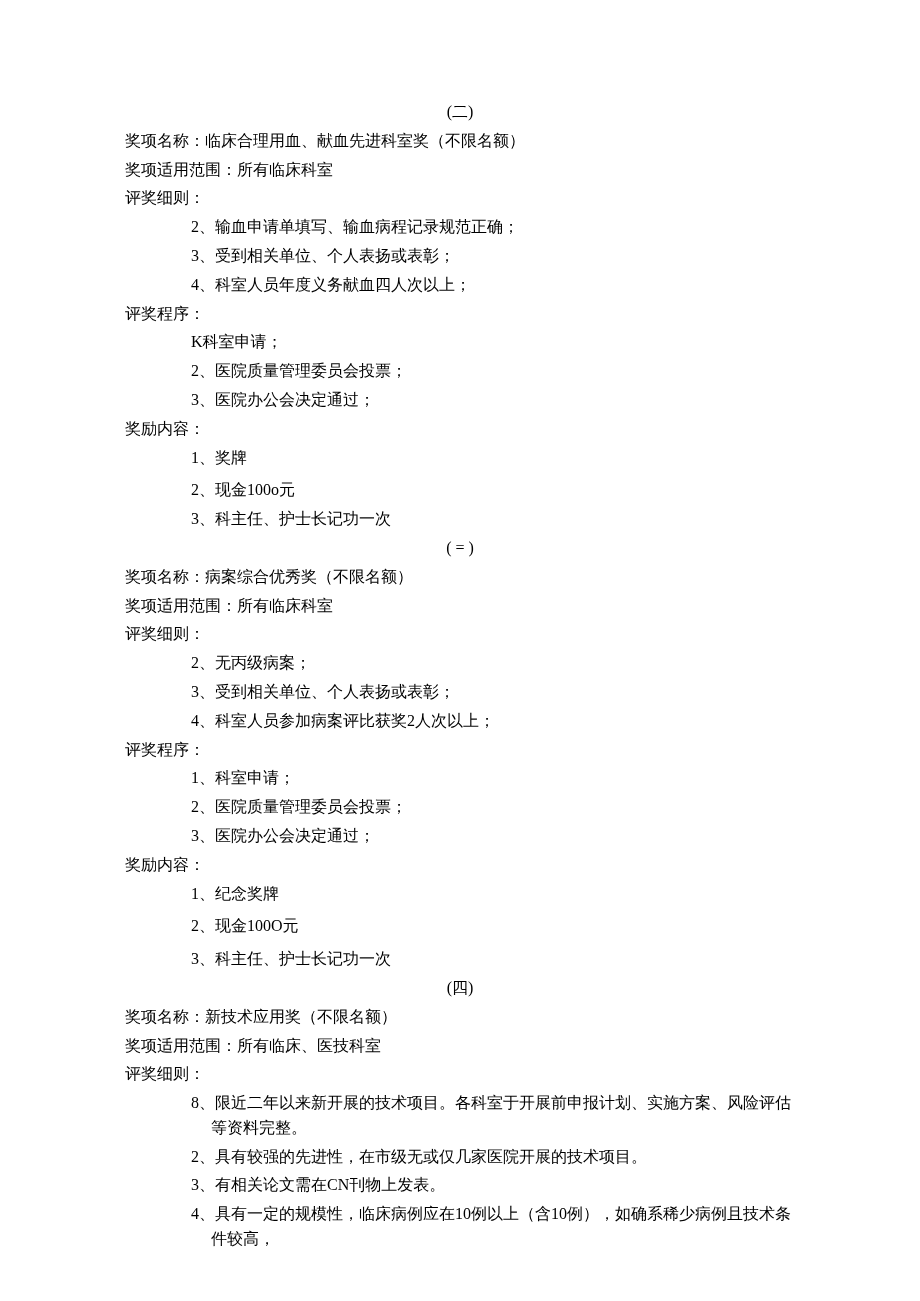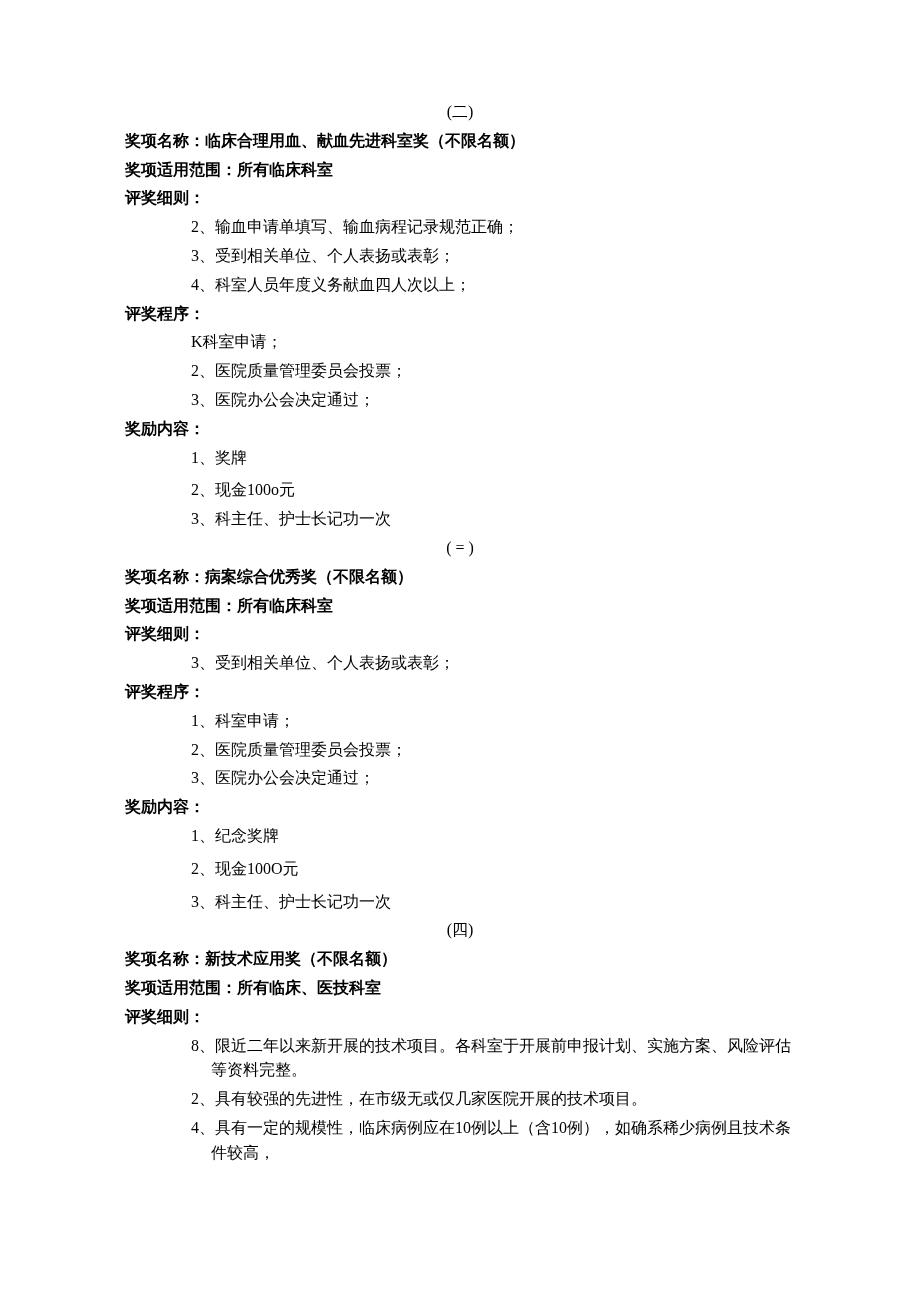--- a/index.html
+++ b/index.html
@@ -16,21 +16,20 @@
       color: #000000;
       line-height: 1.55;
       padding: 100px 125px 30px 125px;
     }
     .section-number {
       text-align: center;
       margin-bottom: 4px;
     }
     .field-line {
       margin-bottom: 4px;
-      font-weight: bold;
     }
     .indented-list {
       padding-left: 66px;
     }
     .indented-list-sec4 {
       padding-left: 66px;
     }
     .list-item {
       margin-bottom: 4px;
       position: relative;
@@ -83,21 +82,23 @@
 <div class="field-line">
   <span>奖项名称：</span><span>病案综合优秀奖（不限名额）</span>
 </div>
 
 <div class="field-line">
   <span>奖项适用范围：</span><span>所有临床科室</span>
 </div>
 
 <div class="field-line">评奖细则：</div>
 <div class="indented-list">
+  <div class="list-item">2、无丙级病案；</div>
   <div class="list-item">3、受到相关单位、个人表扬或表彰；</div>
+  <div class="list-item">4、科室人员参加病案评比获奖2人次以上；</div>
 </div>
 
 <div class="field-line">评奖程序：</div>
 <div class="indented-list">
   <div class="list-item">1、科室申请；</div>
   <div class="list-item">2、医院质量管理委员会投票；</div>
   <div class="list-item">3、医院办公会决定通过；</div>
 </div>
 
 <div class="field-line">奖励内容：</div>
@@ -114,14 +115,15 @@
 </div>
 
 <div class="field-line">
   <span>奖项适用范围：</span><span>所有临床、医技科室</span>
 </div>
 
 <div class="field-line">评奖细则：</div>
 <div class="indented-list-sec4">
   <div class="list-item-hanging">8、限近二年以来新开展的技术项目。各科室于开展前申报计划、实施方案、风险评估等资料完整。</div>
   <div class="list-item-hanging">2、具有较强的先进性，在市级无或仅几家医院开展的技术项目。</div>
+  <div class="list-item-hanging">3、有相关论文需在CN刊物上发表。</div>
   <div class="list-item-hanging">4、具有一定的规模性，临床病例应在10例以上（含10例），如确系稀少病例且技术条件较高，</div>
 </div>
 
 </body></html>

